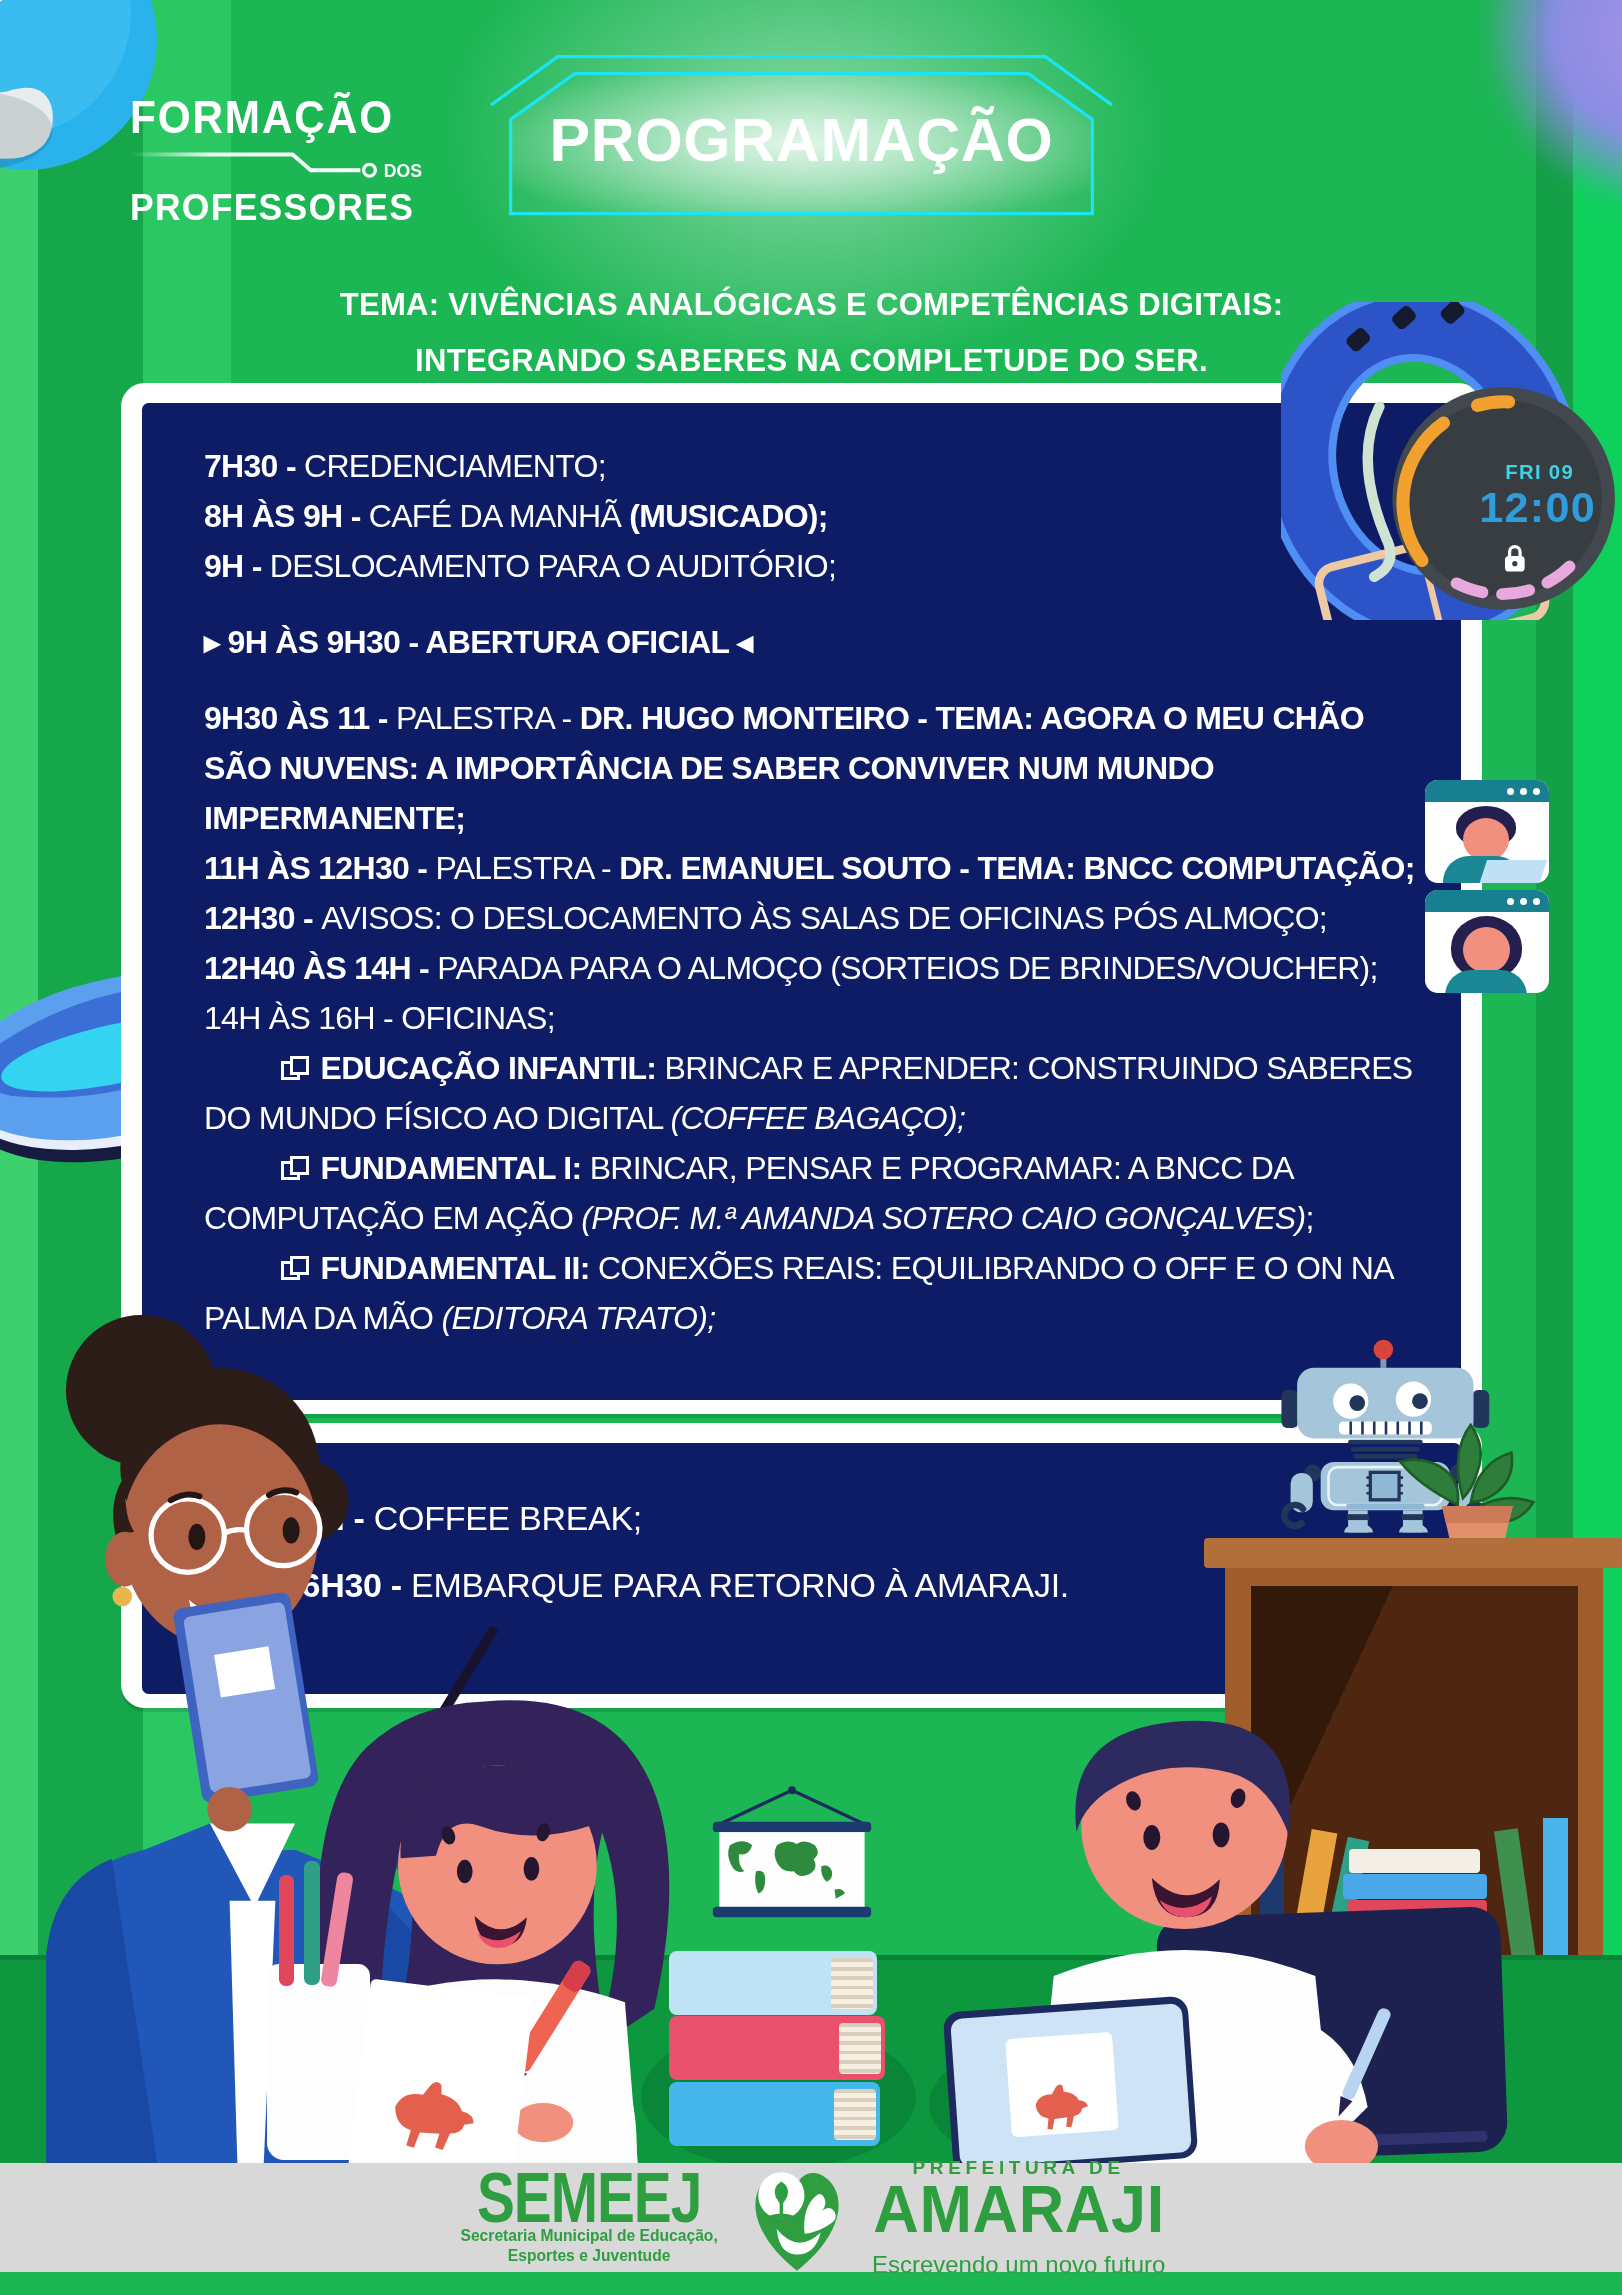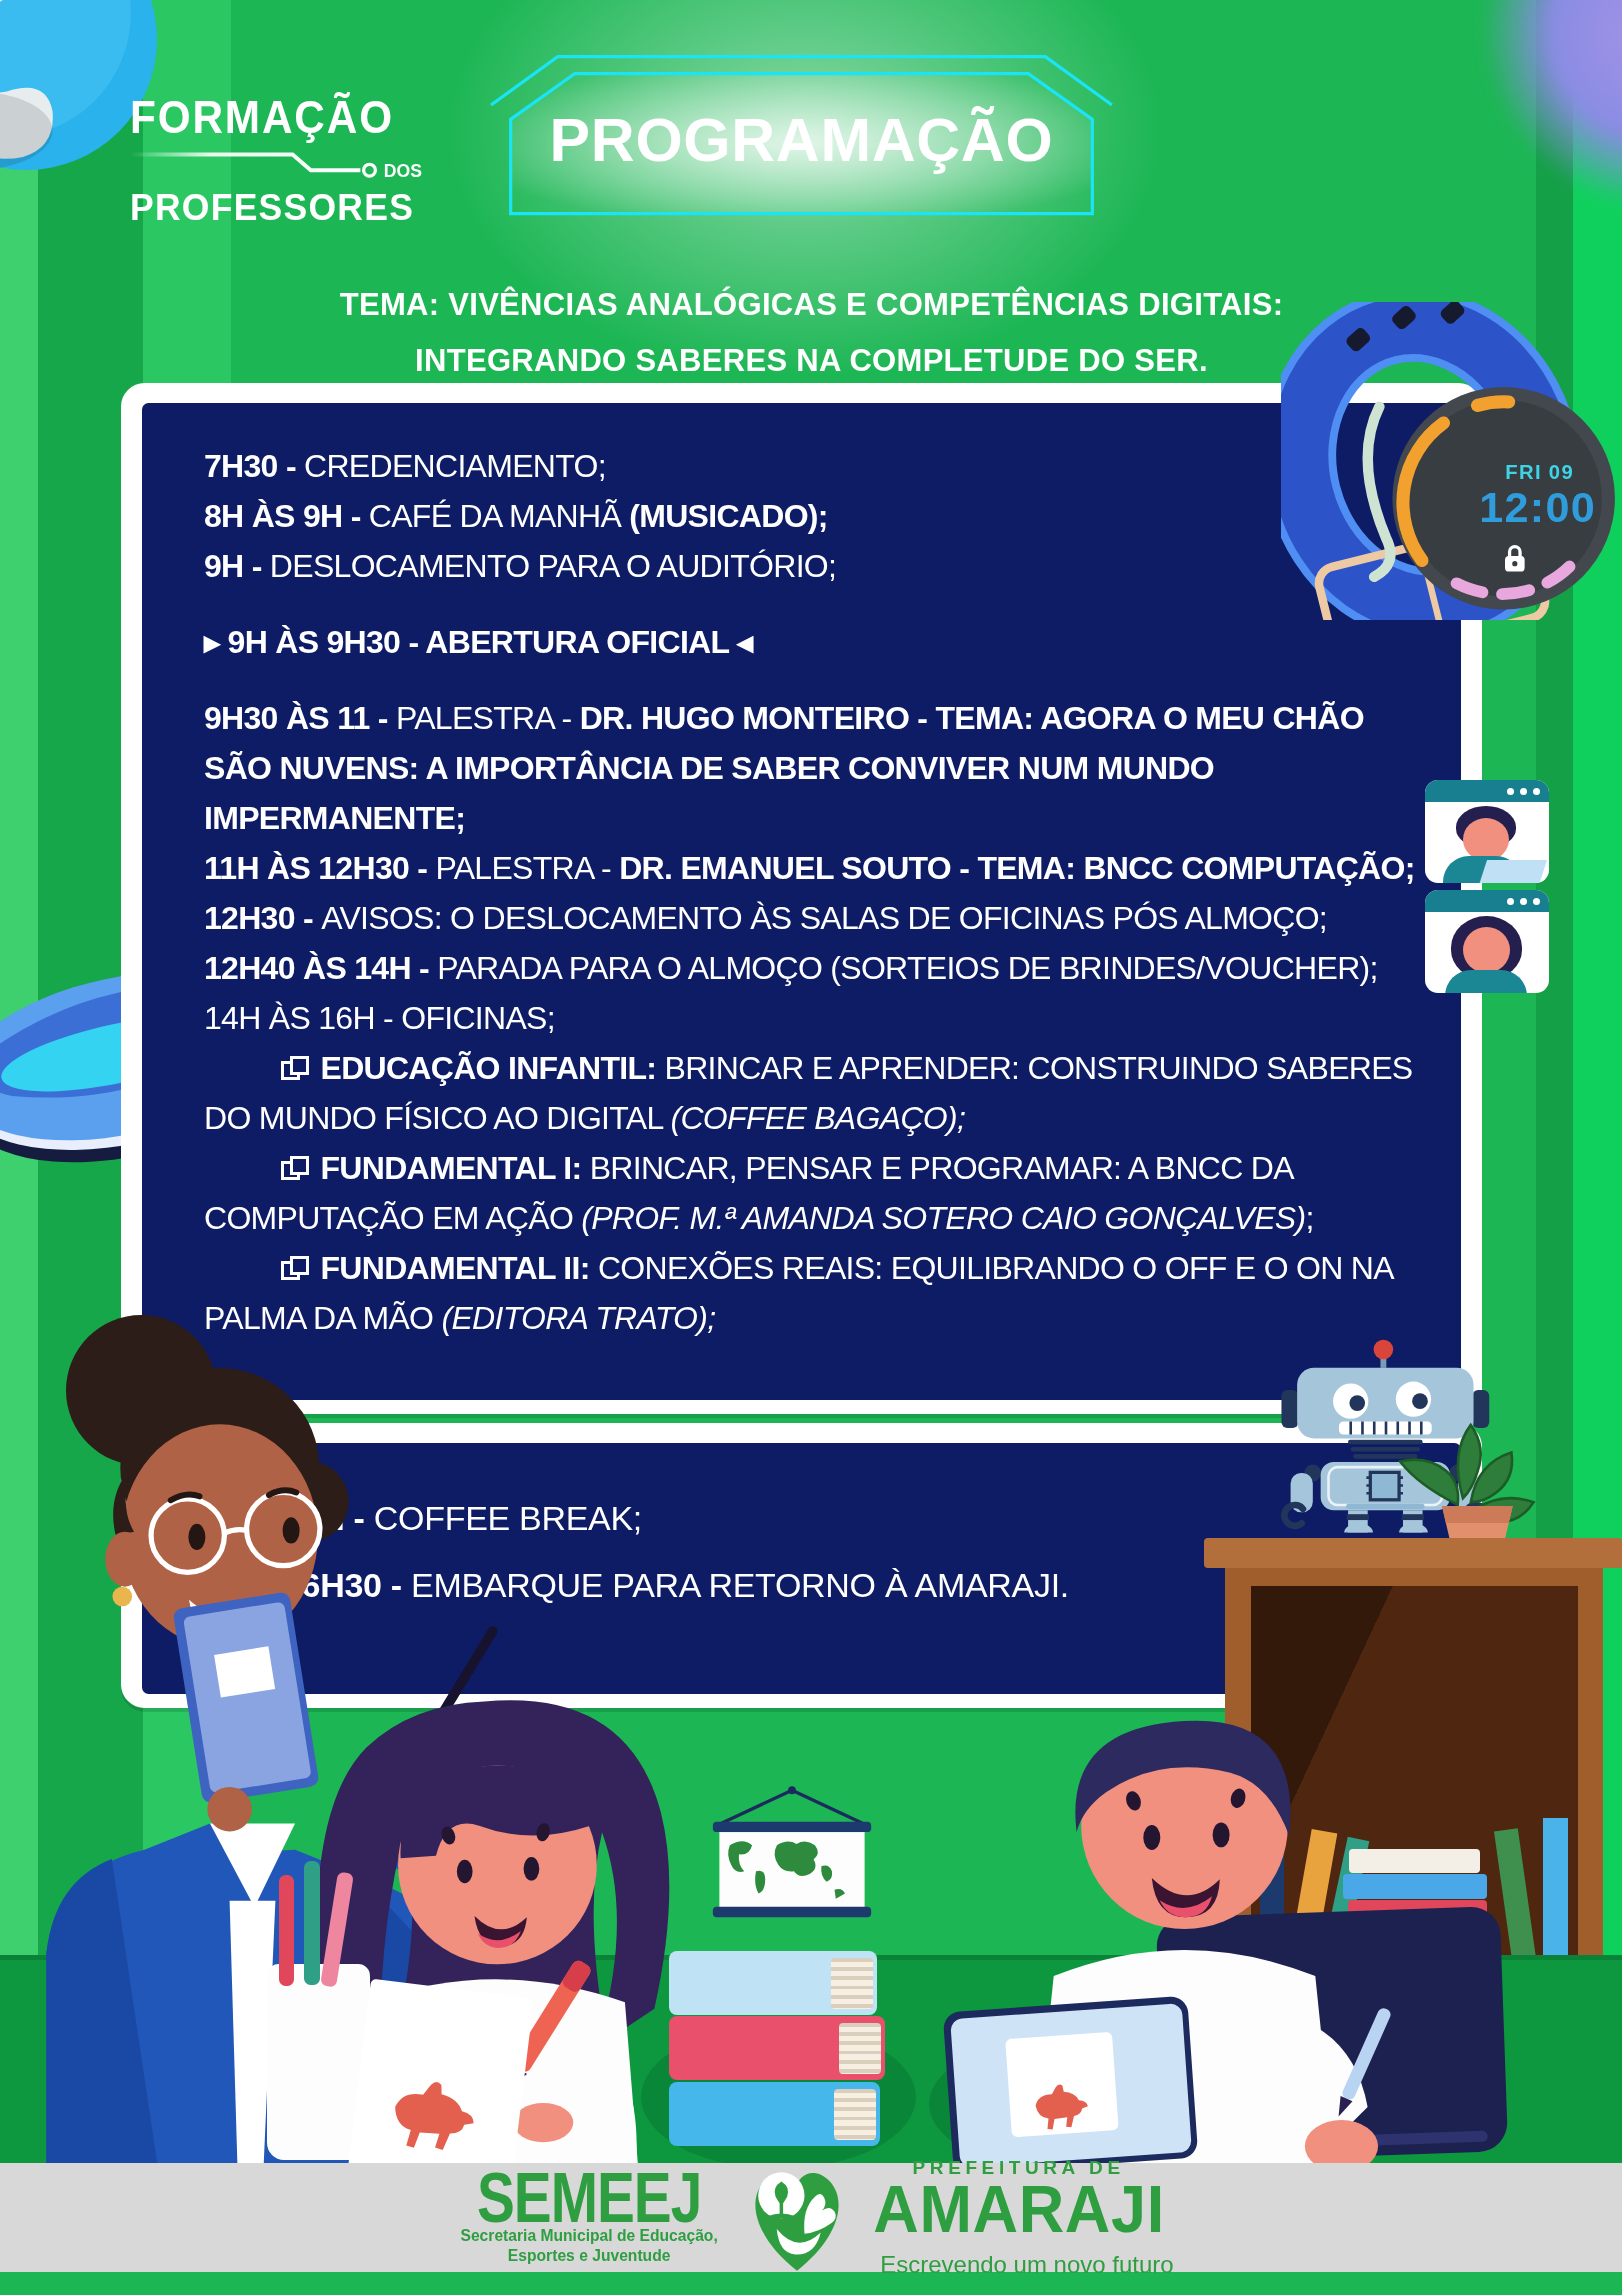--- a/index.html
+++ b/index.html
@@ -96,21 +96,21 @@
   .footer{left:0;top:2163px;width:1623px;height:109px;background:#d8d8d8;
      background-image:radial-gradient(closest-side at 18% 100%,rgba(255,255,255,.9),rgba(255,255,255,0)),
                       radial-gradient(closest-side at 82% 100%,rgba(255,255,255,.9),rgba(255,255,255,0));
      display:flex;align-items:center;justify-content:center;gap:12px;}
   .semeej{color:#2f9e41;text-align:center;}
   .semeej-name{font-size:71px;font-weight:700;letter-spacing:-1.3px;transform:scaleX(.8);line-height:56px;}
   .semeej-sub{font-size:17px;font-weight:700;transform:scaleX(.92);line-height:19.6px;}
   .pref{color:#2f9e41;text-align:center;}
   .pref-eyebrow{font-size:19px;font-weight:700;letter-spacing:4.6px;}
   .pref-name{font-size:67px;font-weight:800;letter-spacing:0.7px;transform:scaleX(.94);line-height:60px;}
-  .pref-tagline{font-size:24px;font-weight:400;margin-top:12px;text-align:right;}
+  .pref-tagline{font-size:24px;font-weight:400;margin-top:12px;}
 </style>
 </head>
 <body>
 
 <div id="poster">
 
   <div class="stripe st1"></div>
   <div class="stripe st2"></div>
   <div class="stripe st3"></div>
   <div class="stripe st4"></div>

